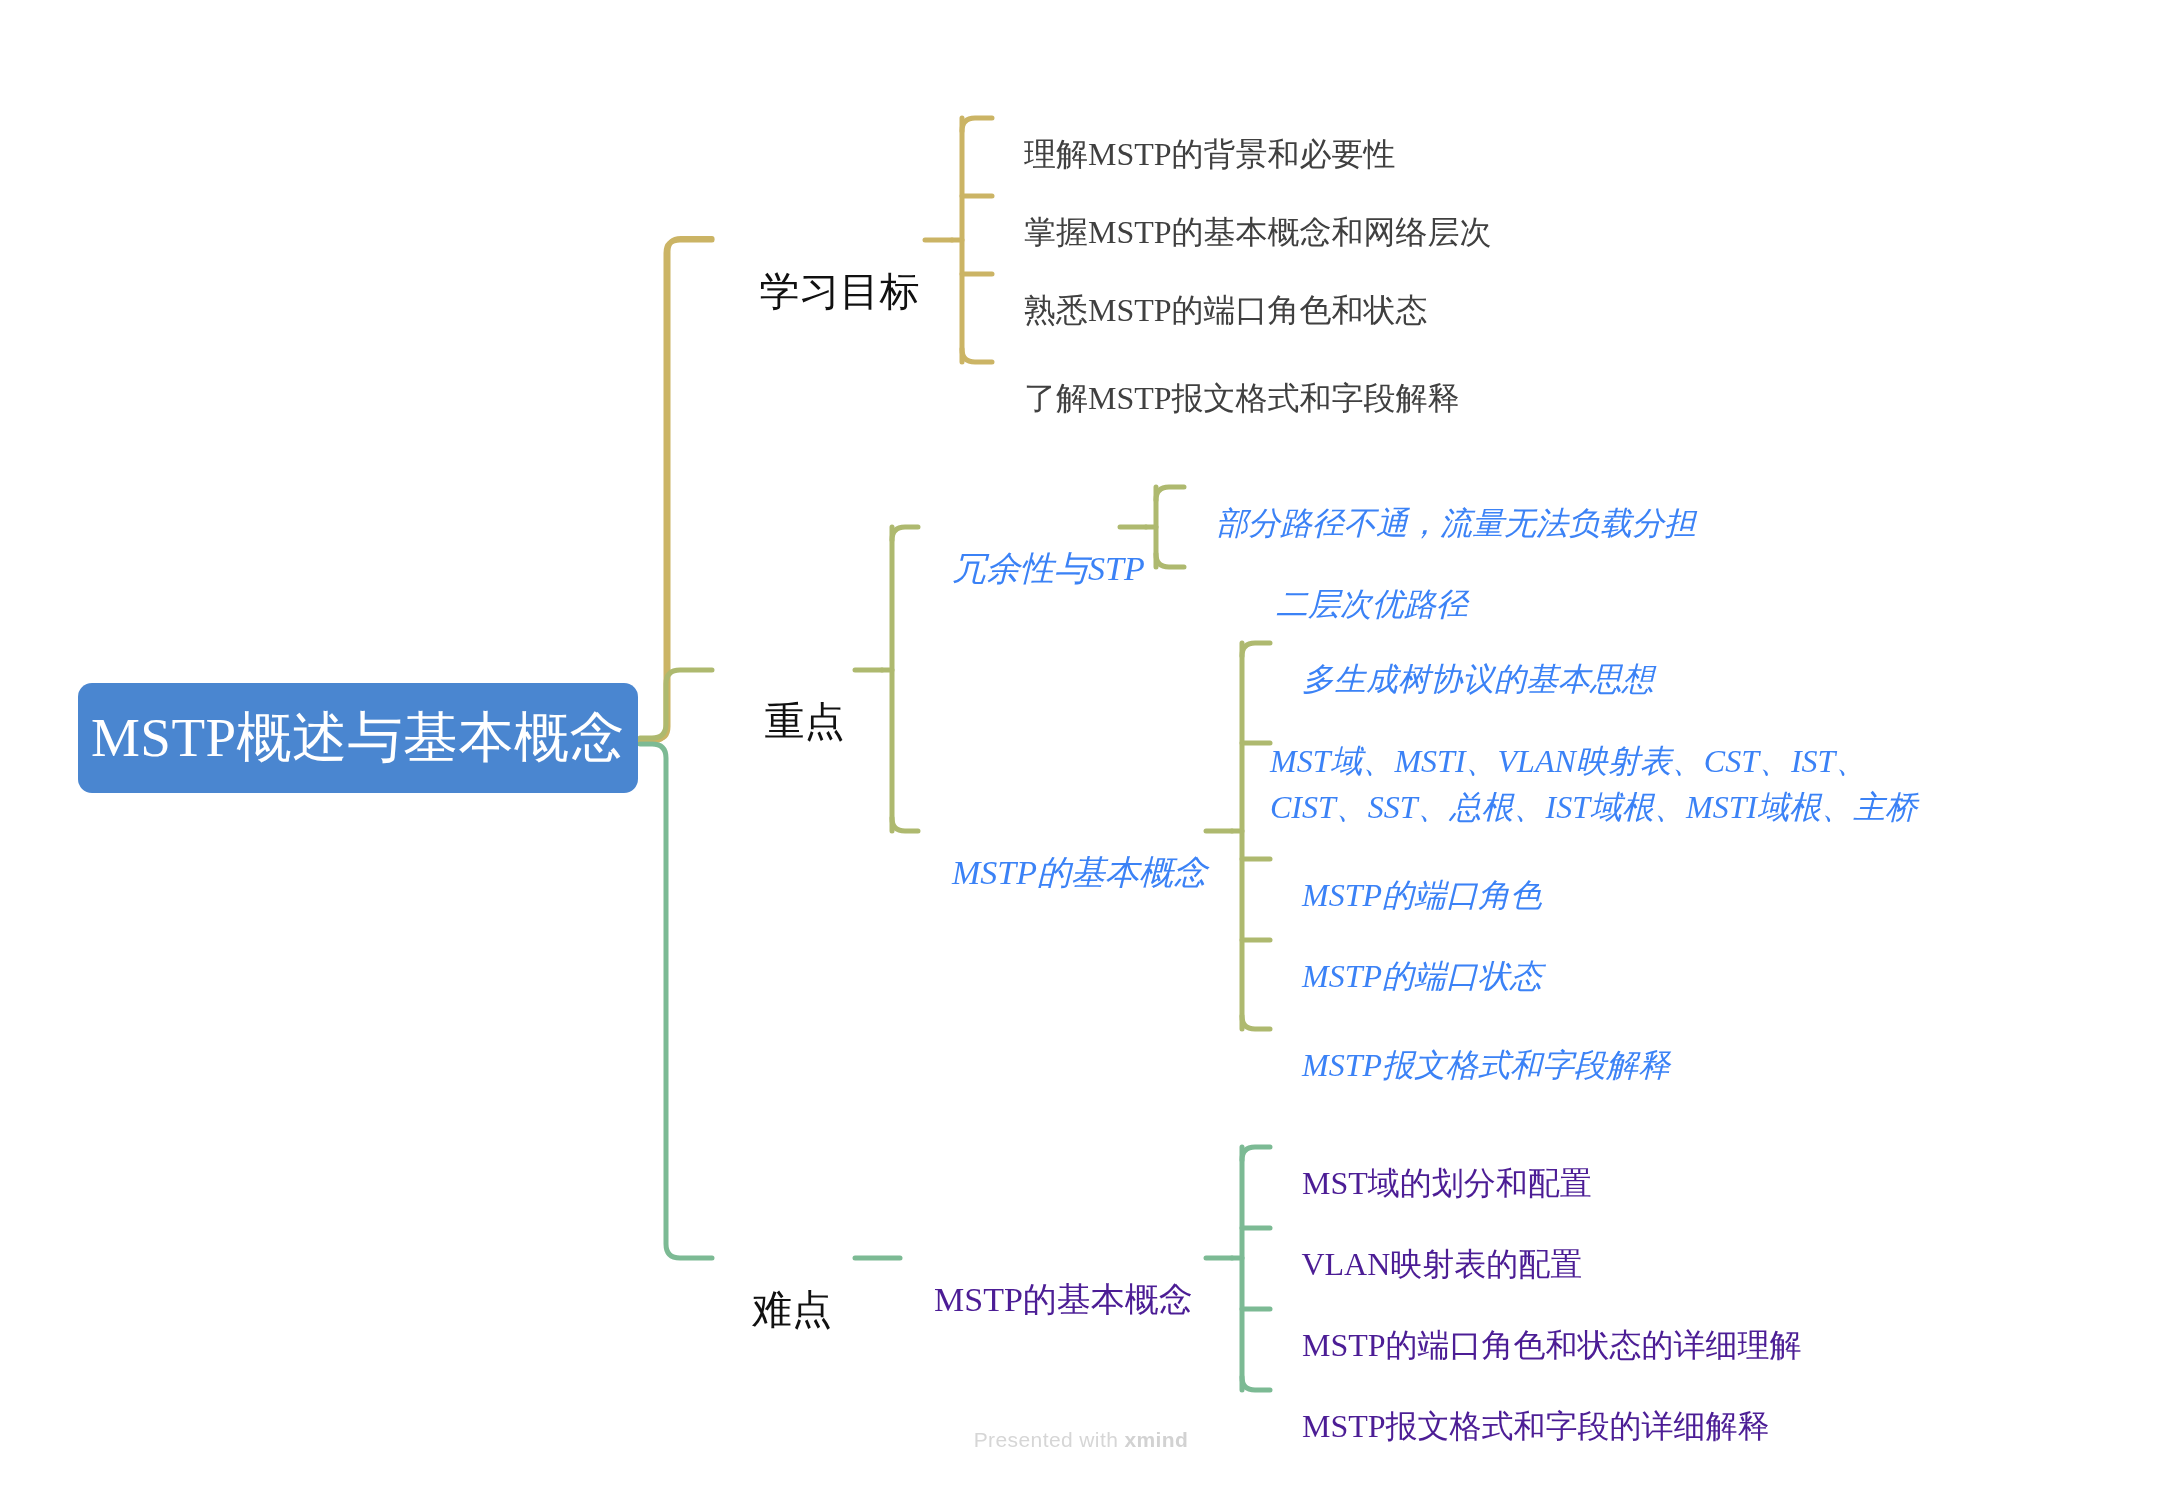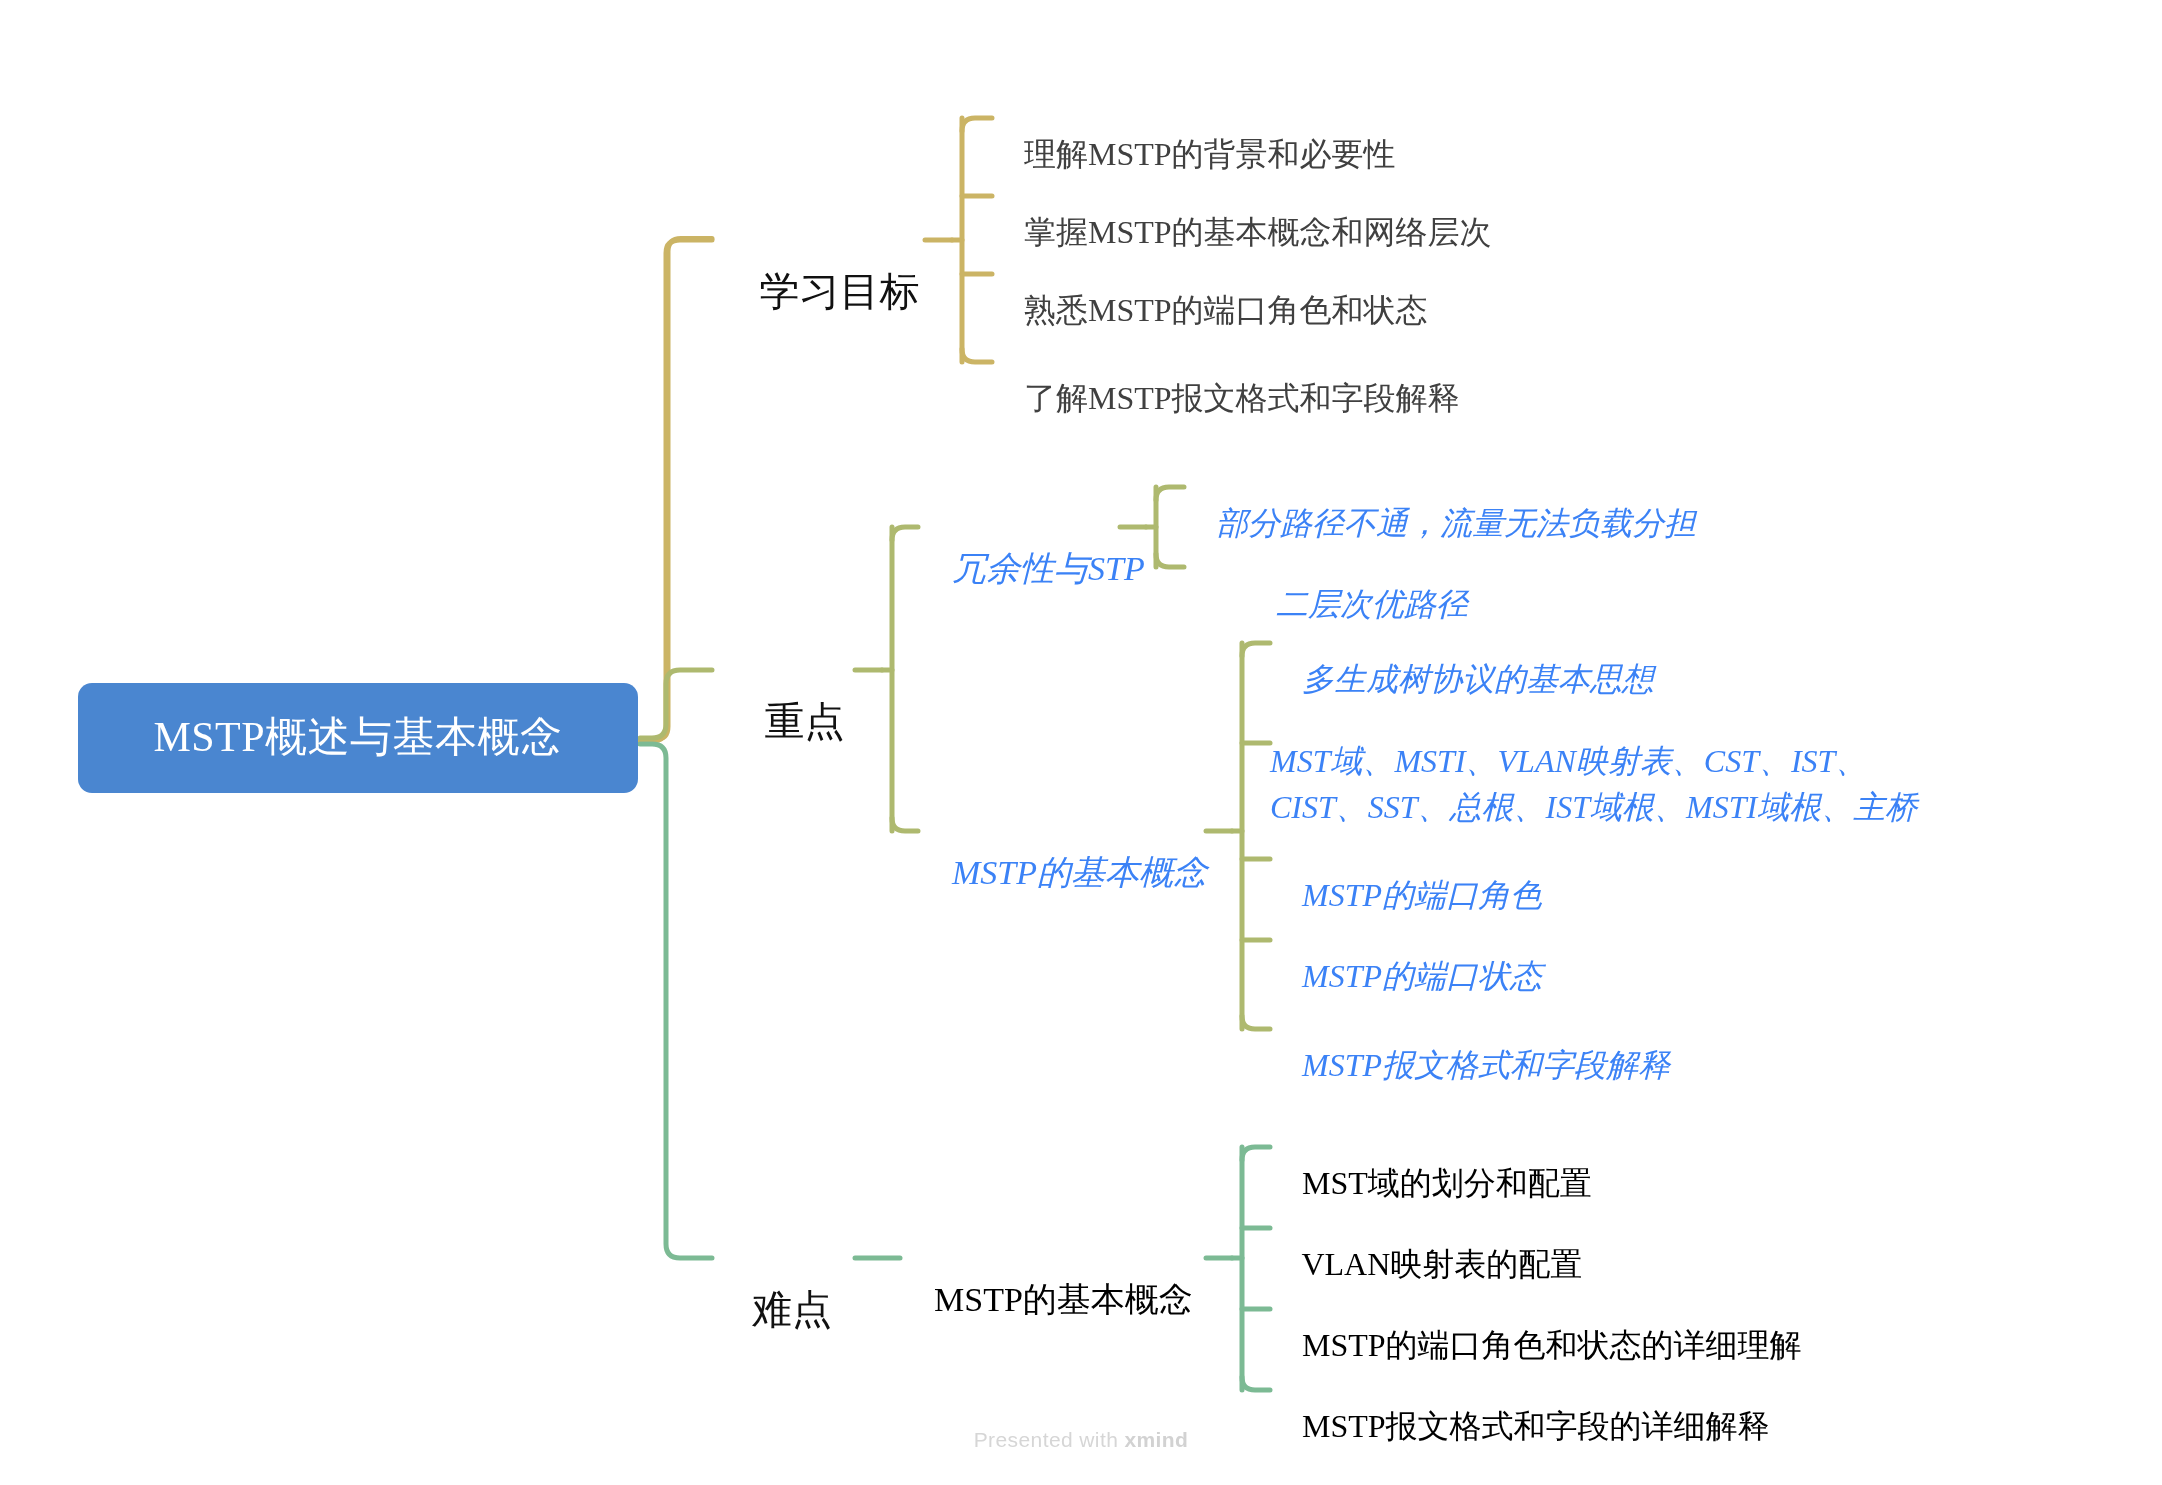--- a/index.html
+++ b/index.html
@@ -37,21 +37,21 @@
     height: 110px;
     border-radius: 14px;
     background: #4a86d0;
     display: flex;
     align-items: center;
     justify-content: center;
     box-sizing: border-box;
   }
   #root-label {
     color: #ffffff;
-    font-size: 42px;
+    font-size: 55px;
     letter-spacing: 0.5px;
     white-space: pre;
   }
   
   .lvl1 {
     color: #111111;
     font-size: 40px;
     white-space: pre;
   }
   
@@ -63,21 +63,21 @@
   .lvl3 {
     font-size: 32px;
     white-space: pre;
   }
   .multiline {
     line-height: 1.42;
     white-space: pre-line;
   }
   .c-gold  { color: #404040; }
   .c-olive { color: #3b82f6; font-style: italic; }
-  .c-green { color: #000000; }
+  .c-green { color: #4c1d95; }
 
   #watermark {
     position: absolute;
     left: 0;
     top: 1428px;
     width: 2162px;
     text-align: center;
     font-family: "Liberation Sans", "DejaVu Sans", sans-serif;
     font-size: 21px;
     color: #d6d6d6;

